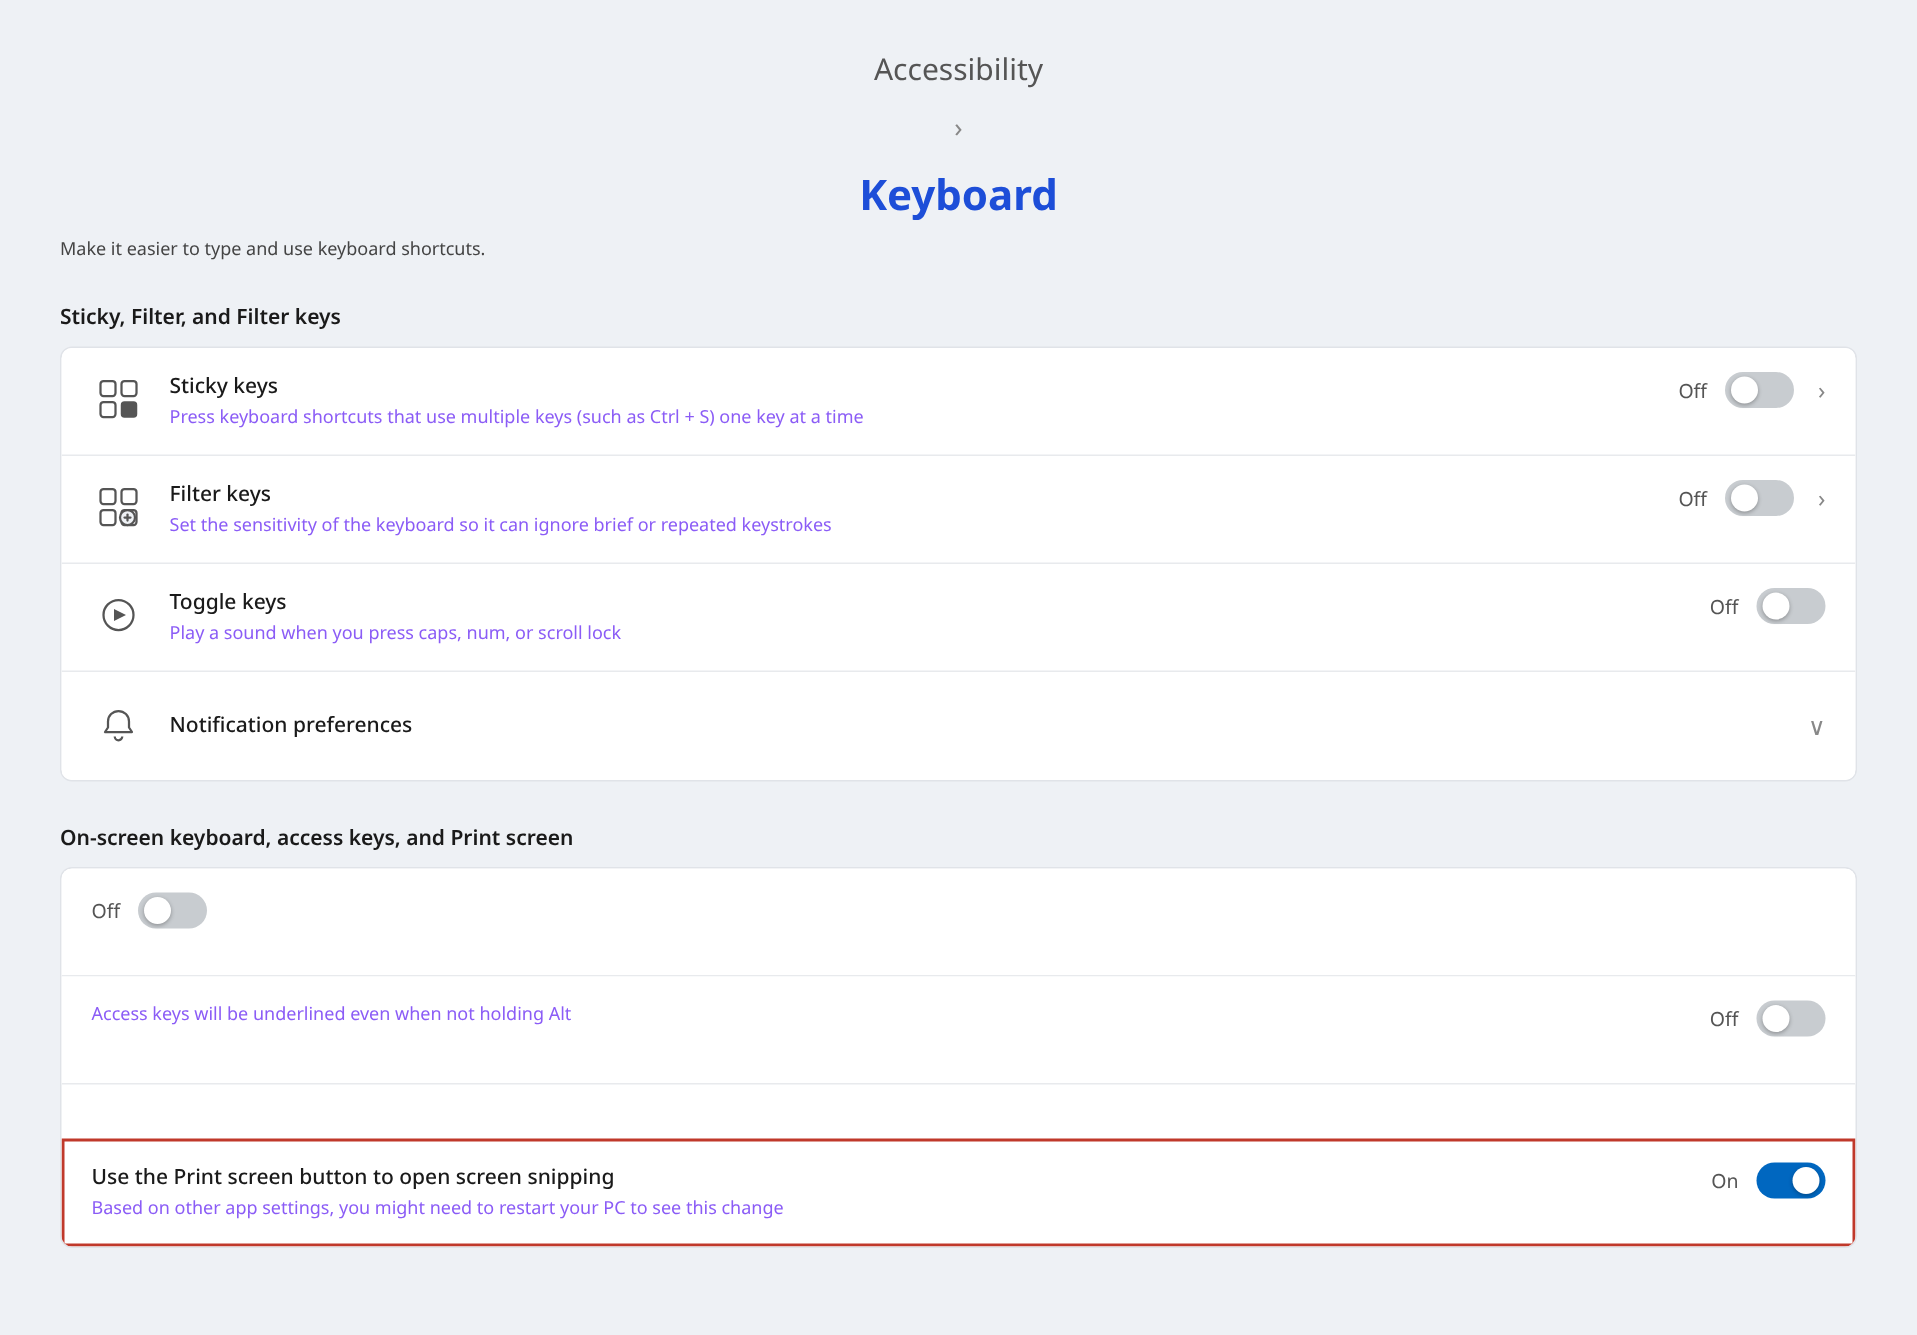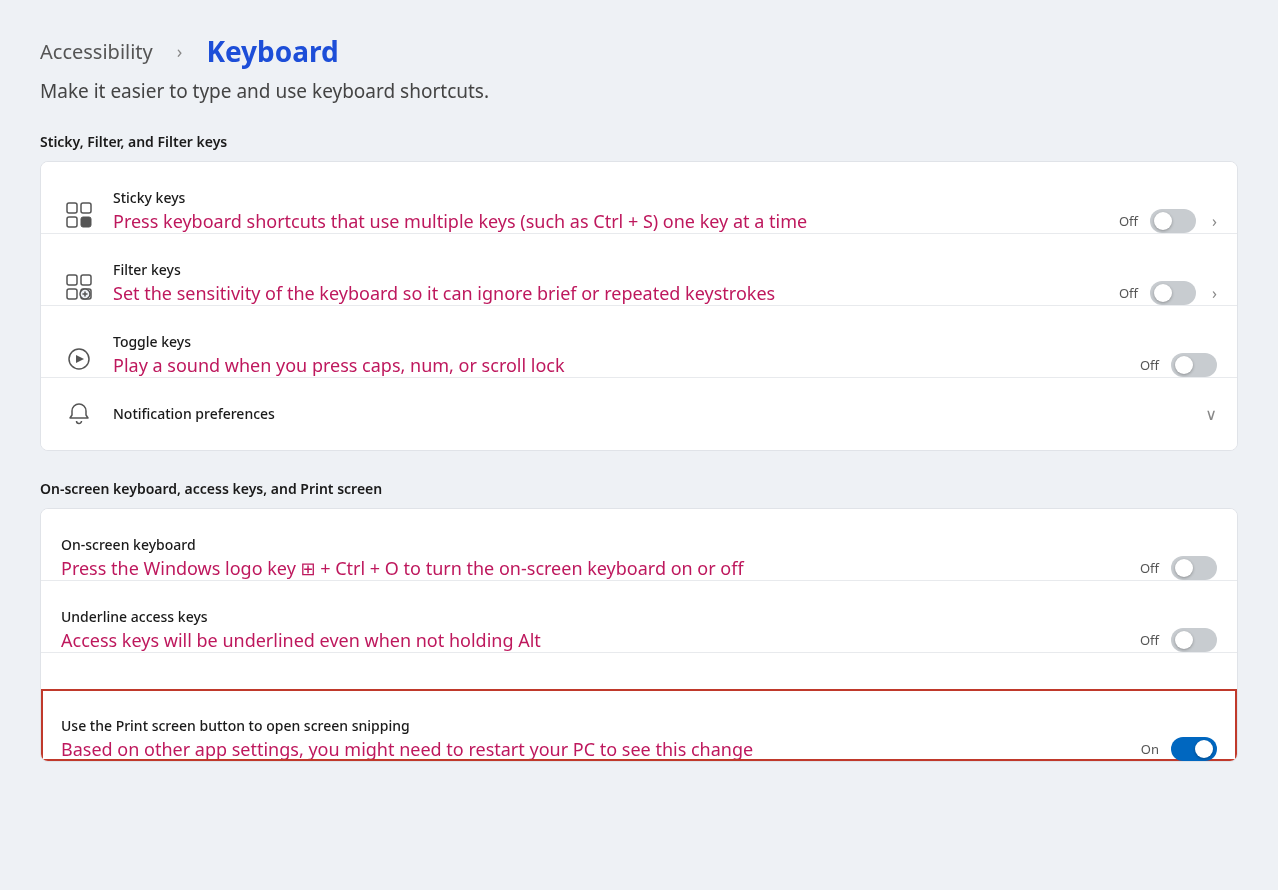--- a/index.html
+++ b/index.html
@@ -8,22 +8,23 @@
       background: #eef1f5;
       color: #1a1a1a;
       width: 1278px;
       min-height: 890px;
       padding: 32px 40px 32px 40px;
     }
 
     .breadcrumb {
       display: flex;
       align-items: center;
-      gap: 24px;
+      gap: 14px;
       margin-bottom: 8px;
+      flex-direction: column;
     }
 
     .breadcrumb-parent {
       font-size: 20px;
       color: #555;
       font-weight: 400;
       cursor: pointer;
     }
 
     .breadcrumb-separator {
@@ -31,21 +32,21 @@
       color: #888;
     }
 
     .breadcrumb-current {
       font-size: 28px;
       font-weight: 700;
       color: #1d4ed8;
     }
 
     .page-subtitle {
-      font-size: 19px;
+      font-size: 12px;
       color: #444;
       margin-bottom: 28px;
     }
 
     .section-title {
       font-size: 14px;
       font-weight: 600;
       color: #1a1a1a;
       margin-bottom: 10px;
     }
@@ -53,22 +54,22 @@
     .card-group {
       background: #fff;
       border-radius: 8px;
       overflow: hidden;
       margin-bottom: 28px;
       border: 1px solid #e0e3e8;
     }
 
     .card-row {
       display: flex;
-      align-items: flex-end;
-      padding: 0 20px;
+      align-items: flex-start;
+      padding: 16px 20px;
       border-bottom: 1px solid #e8eaed;
       background: #fff;
       min-height: 72px;
     }
 
     .card-row:last-child {
       border-bottom: none;
       margin-top: 36px;
     }
 
@@ -92,22 +93,22 @@
     }
 
     .card-title {
       font-size: 14px;
       font-weight: 500;
       color: #1a1a1a;
       margin-bottom: 2px;
     }
 
     .card-desc {
-      font-size: 18px;
-      color: #be185d;
+      font-size: 12px;
+      color: #8b5cf6;
     }
 
     .card-right {
       display: flex;
       align-items: center;
       gap: 12px;
       flex-shrink: 0;
     }
 
     .toggle-label {
@@ -268,35 +269,30 @@
     </div>
   </div>
 
 </div>
 
 <div class="section-title">On-screen keyboard, access keys, and Print screen</div>
 
 <div class="card-group">
 
   <div class="card-row">
-    <div class="card-text">
-      <div class="card-title">On-screen keyboard</div>
-      <div class="card-desc">Press the Windows logo key ⊞ + Ctrl + O to turn the on-screen keyboard on or off</div>
-    </div>
-    <div class="card-right">
-      <span class="toggle-label">Off</span>
-      <div class="toggle off">
-        <div class="toggle-thumb"></div>
-      </div>
-    </div>
-  </div>
-
-  <div class="card-row">
-    <div class="card-text">
-      <div class="card-title">Underline access keys</div>
+    <div class="card-right">
+      <span class="toggle-label">Off</span>
+      <div class="toggle off">
+        <div class="toggle-thumb"></div>
+      </div>
+    </div>
+  </div>
+
+  <div class="card-row">
+    <div class="card-text">
       <div class="card-desc">Access keys will be underlined even when not holding Alt</div>
     </div>
     <div class="card-right">
       <span class="toggle-label">Off</span>
       <div class="toggle off">
         <div class="toggle-thumb"></div>
       </div>
     </div>
   </div>
 

